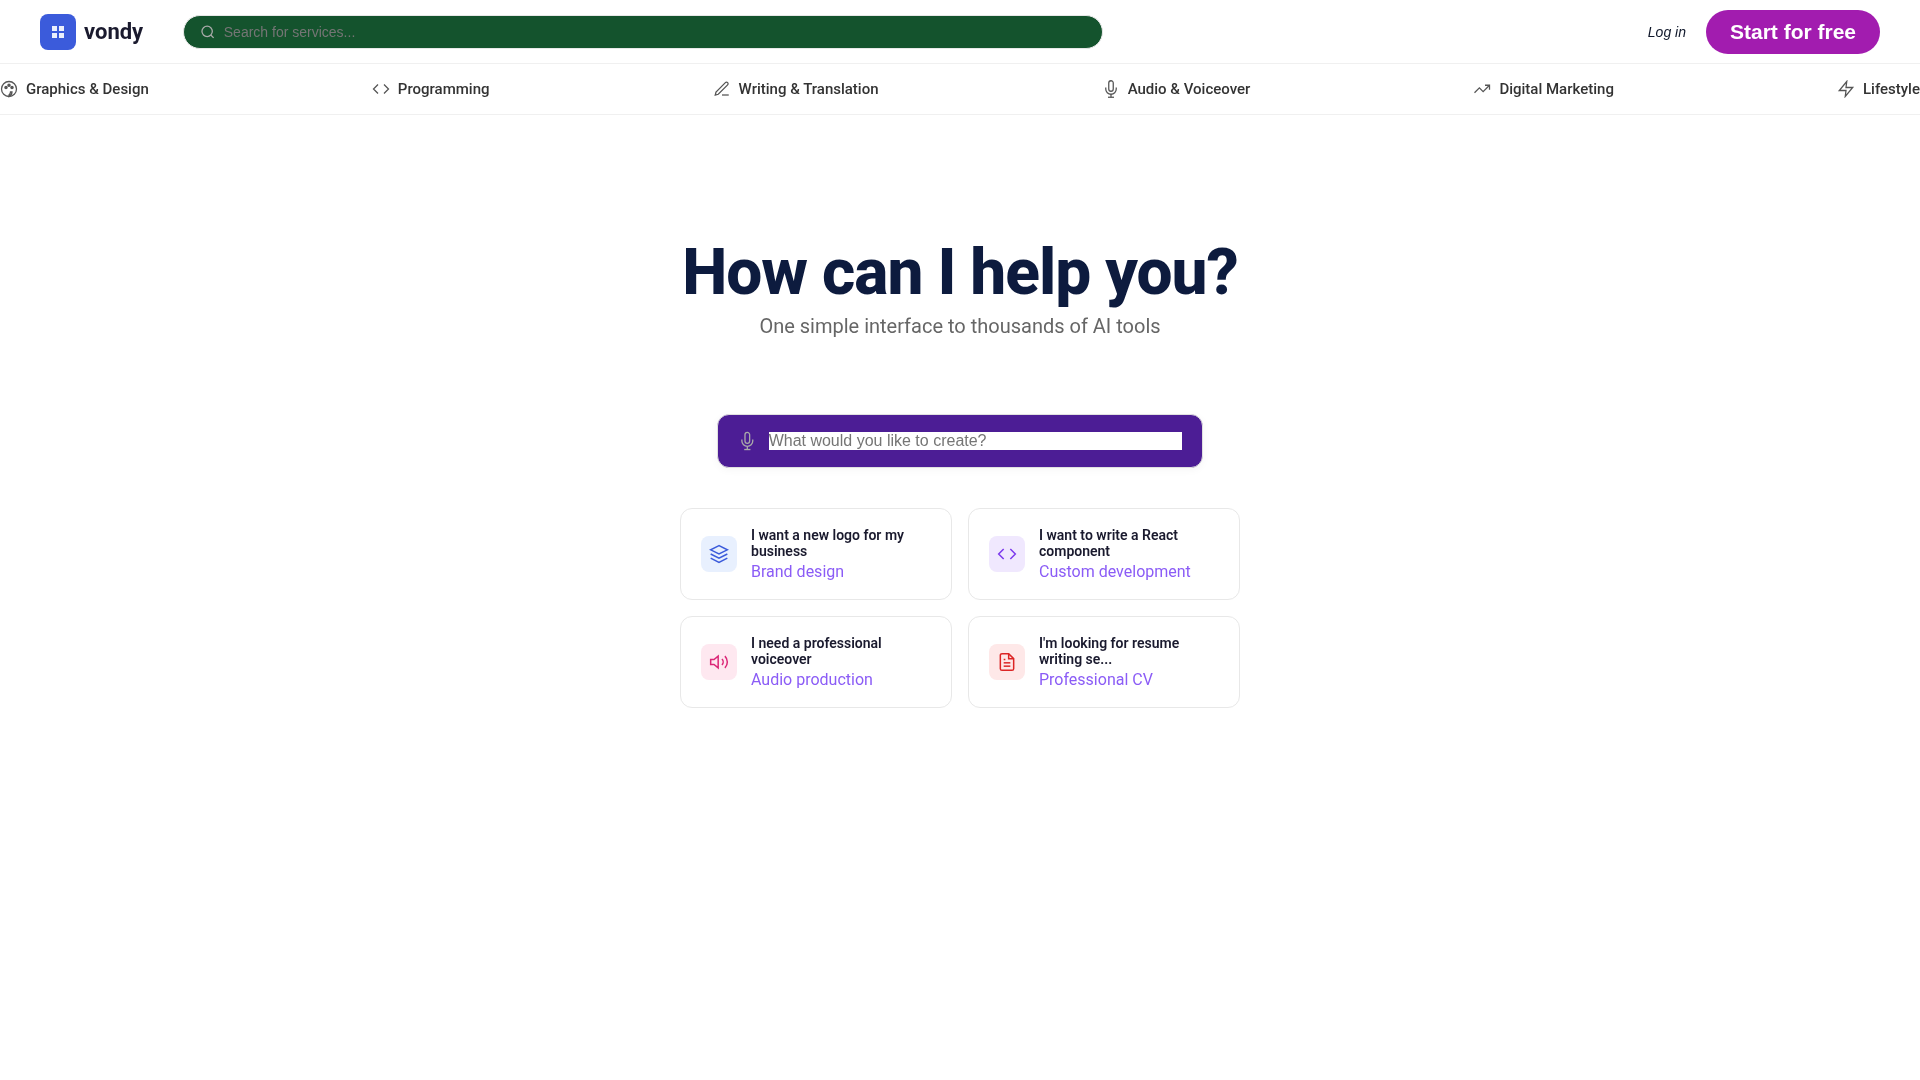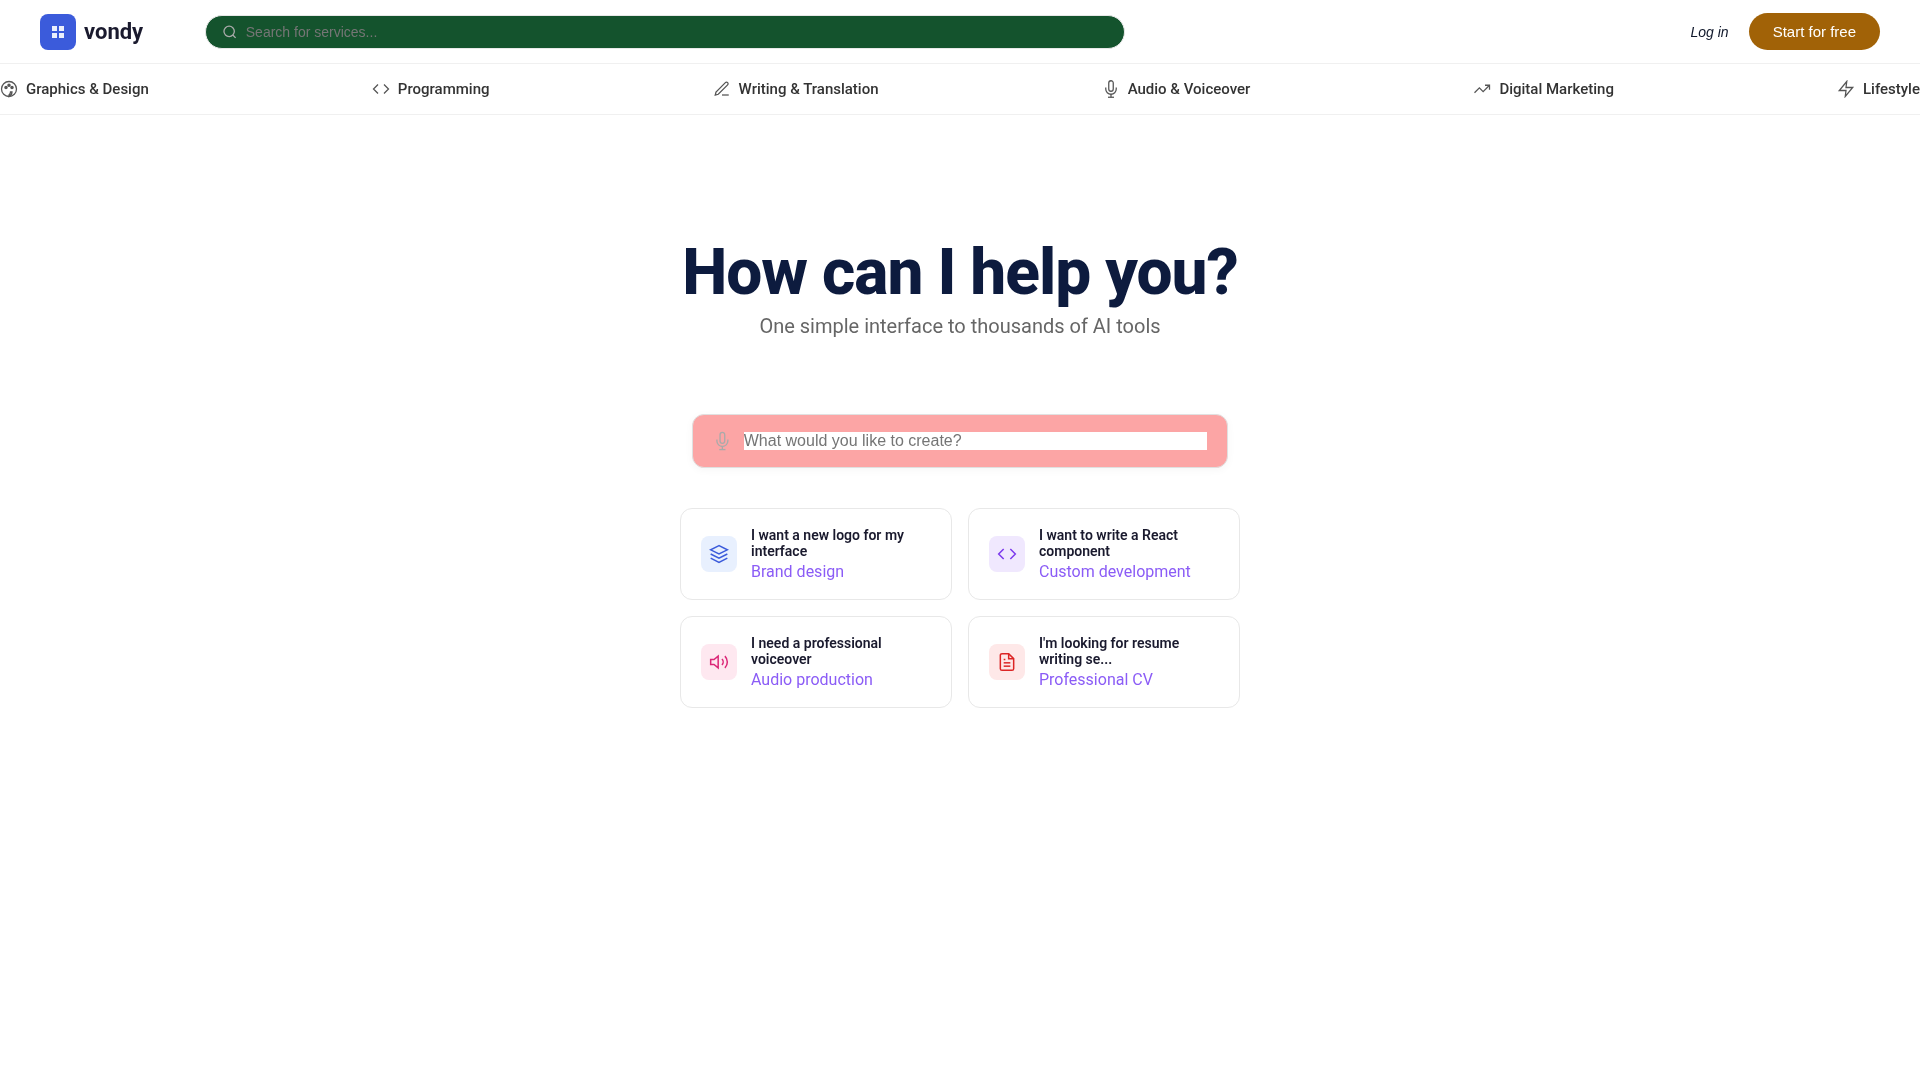--- a/index.html
+++ b/index.html
@@ -16,21 +16,20 @@
     }
 
     
     .header {
       display: flex;
       align-items: center;
       padding: 0 40px;
       height: 64px;
       border-bottom: 1px solid #f0f0f0;
       position: relative;
-      gap: 22px;
     }
 
     .logo-area {
       display: flex;
       align-items: center;
       gap: 8px;
       text-decoration: none;
       margin-right: 40px;
     }
 
@@ -84,27 +83,27 @@
       background: none;
       border: none;
       cursor: pointer;
       font-size: 14px;
       color: #0f172a;
       font-weight: 500;
       font-style: italic;
     }
 
     .signup-btn {
-      background: #a16207;
+      background: #a21caf;
       color: white;
       border: none;
       border-radius: 24px;
       padding: 10px 24px;
-      font-size: 15px;
-      font-weight: 400;
+      font-size: 21px;
+      font-weight: 700;
       cursor: pointer;
     }
 
     
     .nav-bar {
       display: flex;
       align-items: center;
       justify-content: space-between;
       gap: 48px;
       padding: 16px 0;
@@ -142,27 +141,27 @@
     .hero-subtitle {
       font-size: 20px;
       color: #666;
       text-align: center;
       margin-bottom: 76px;
     }
 
     .main-search-bar {
       display: flex;
       align-items: center;
-      width: 536px;
+      width: 486px;
       border: 1px solid #e0e0e0;
       border-radius: 12px;
       padding: 16px 20px;
       gap: 12px;
       margin-bottom: 40px;
-      background: #fca5a5;
+      background: #4c1d95;
       box-shadow: 0 2px 8px rgba(0,0,0,0.04);
     }
 
     .main-search-bar input {
       border: none;
       outline: none;
       font-size: 16px;
       color: #aaa;
       width: 100%;
     }
@@ -336,21 +335,21 @@
 
     <div class="suggestion-card">
       <div class="card-icon card-icon-blue">
         <svg width="20" height="20" viewBox="0 0 24 24" fill="none" stroke="#3b5bdb" stroke-width="1.8">
           <path d="M12 2L2 7l10 5 10-5-10-5z"></path>
           <path d="M2 17l10 5 10-5"></path>
           <path d="M2 12l10 5 10-5"></path>
         </svg>
       </div>
       <div class="card-text">
-        <span class="card-title">I want a new logo for my interface</span>
+        <span class="card-title">I want a new logo for my business</span>
         <span class="card-subtitle">Brand design</span>
       </div>
     </div>
 
     <div class="suggestion-card">
       <div class="card-icon card-icon-purple">
         <svg width="20" height="20" viewBox="0 0 24 24" fill="none" stroke="#7c3aed" stroke-width="1.8">
           <polyline points="16 18 22 12 16 6"></polyline>
             <polyline points="8 6 2 12 8 18"></polyline>
         </svg>

